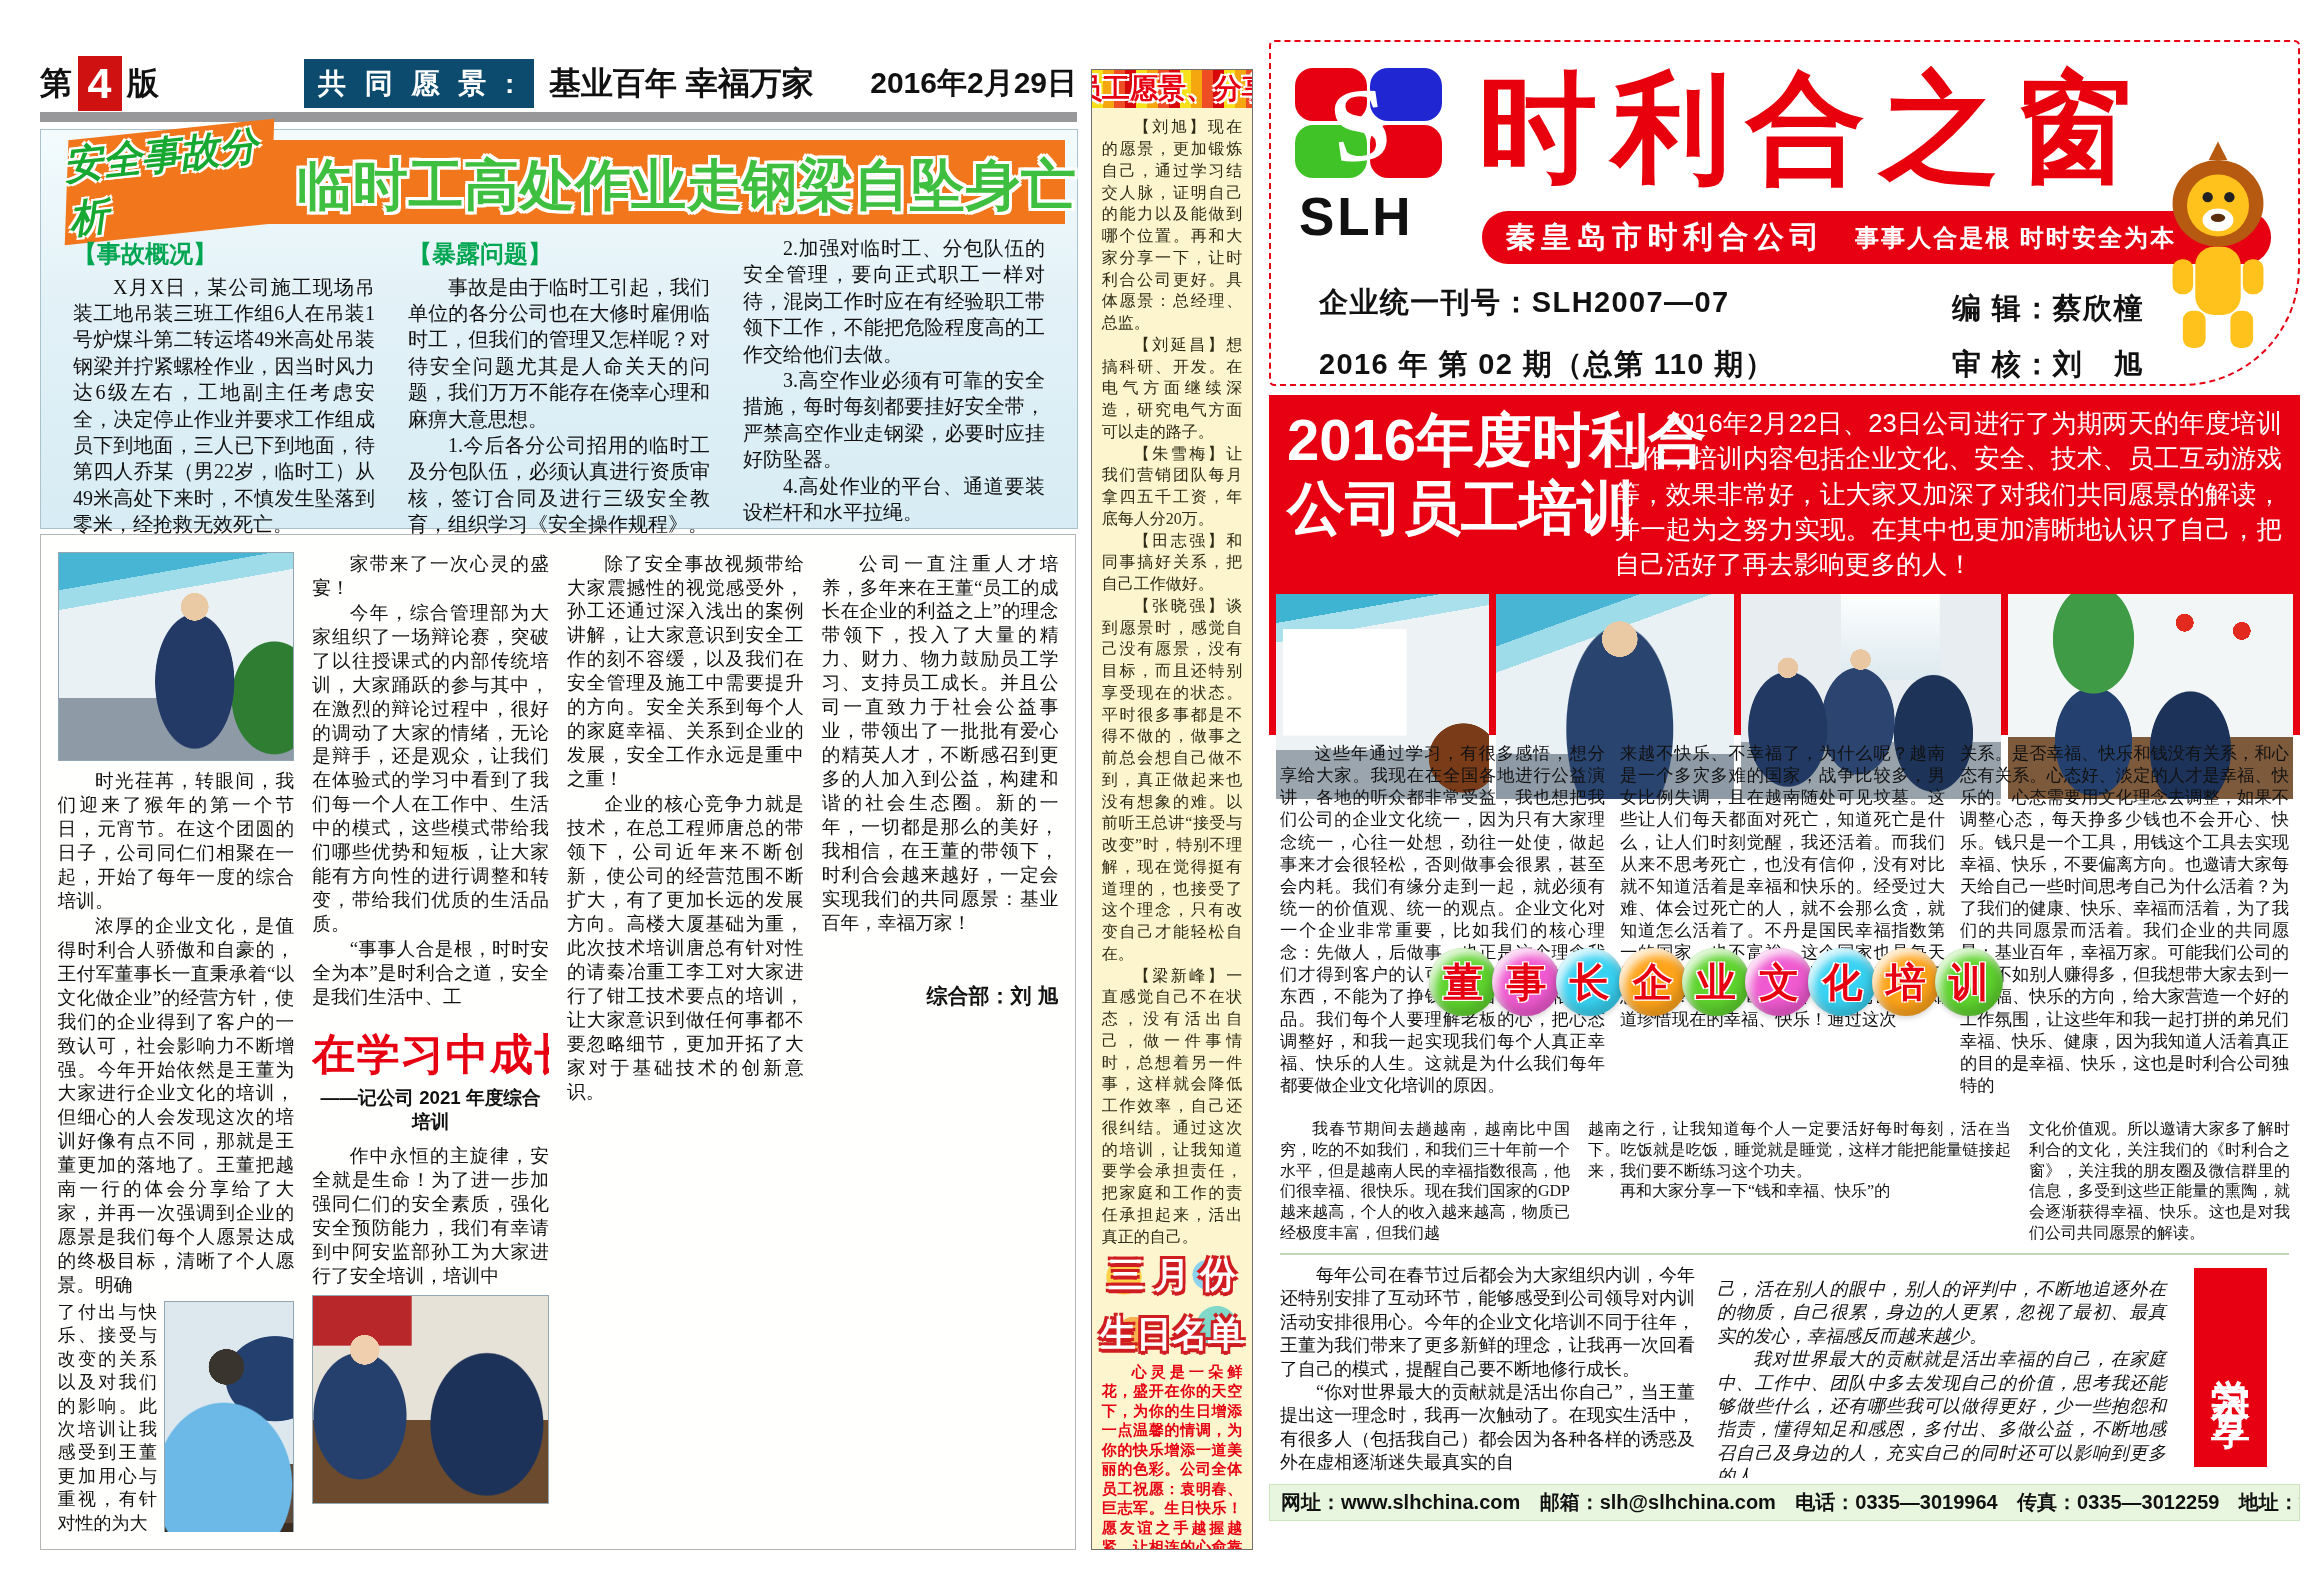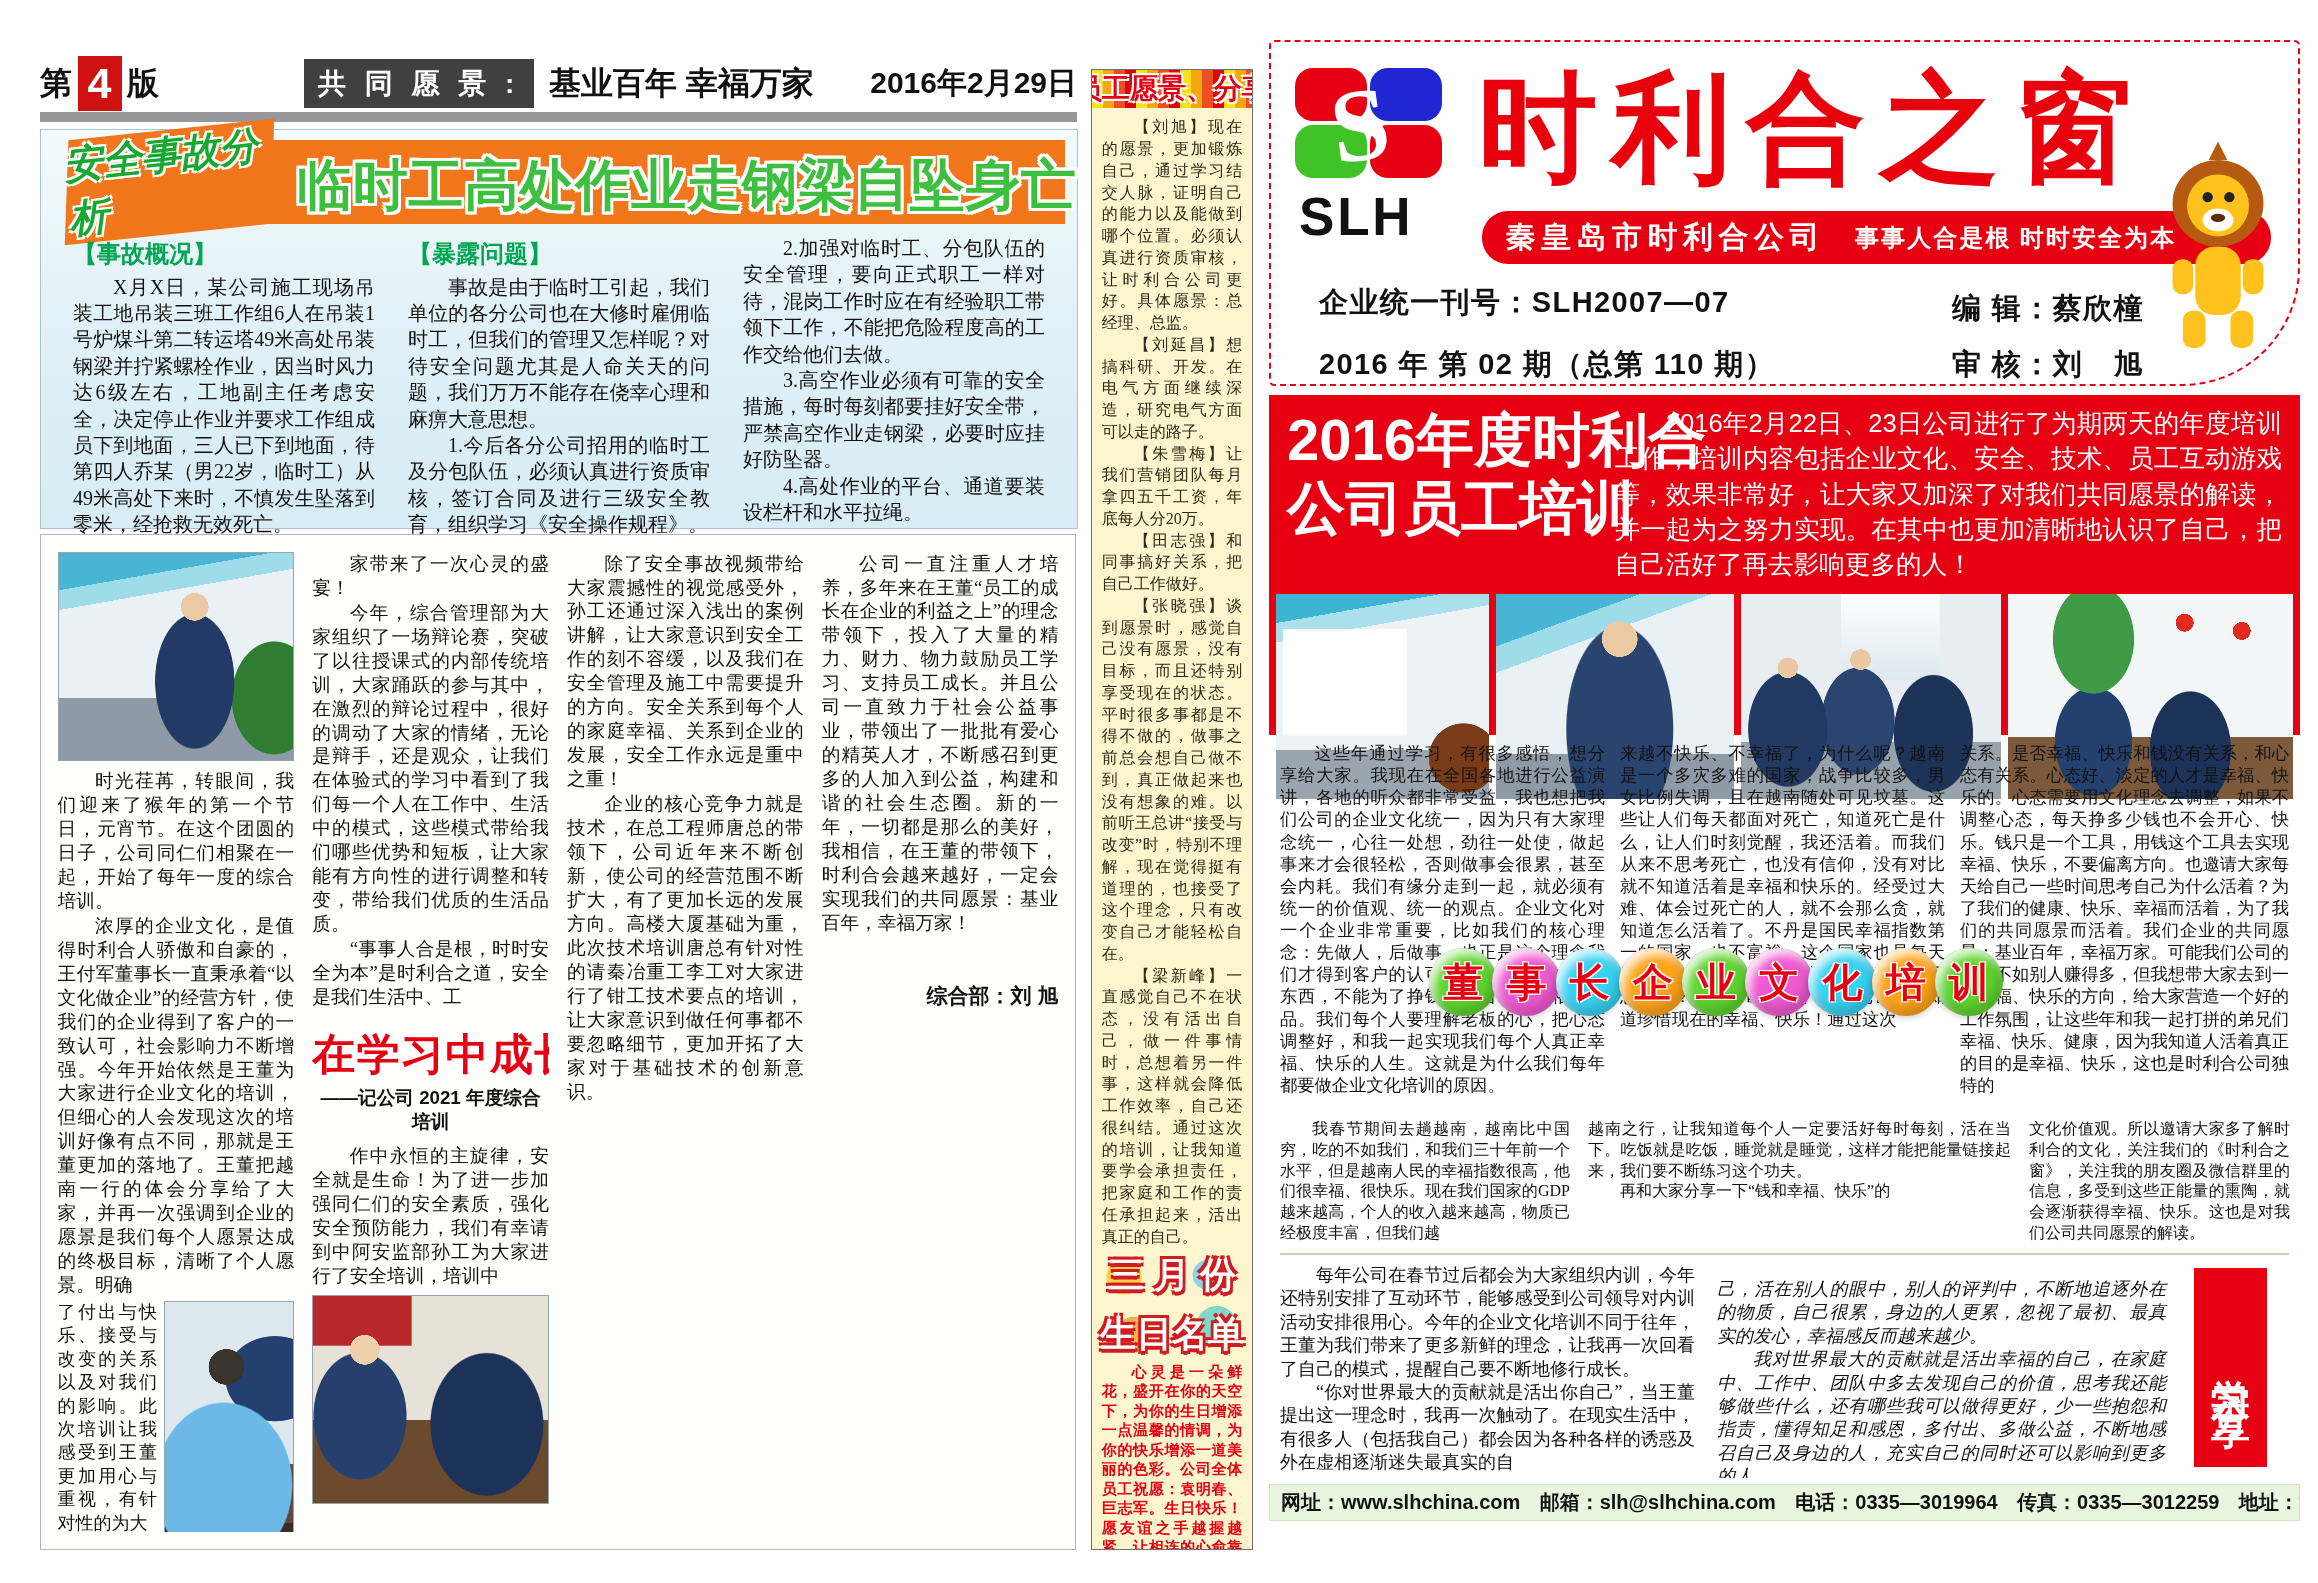--- a/index.html
+++ b/index.html
@@ -9,21 +9,21 @@
   .sans{font-family:"Liberation Sans","DejaVu Sans",sans-serif;}
   .jt{text-align:justify;}
   .ind p, p.ind{text-indent:2em;margin:0;}
   p{margin:0;}
 
   
   .lp-header{left:40px;top:62px;width:1037px;height:43px;display:flex;align-items:center;}
   .pg-pre,.pg-post{font-size:32px;font-weight:bold;}
   .pg-num{display:inline-flex;align-items:center;justify-content:center;width:44px;height:55px;
           background:#cf1112;color:#fff;font-size:43px;font-weight:bold;margin:0 5.5px;}
-  .vision-box{margin-left:145px;background:#404040;color:#fff;font-weight:bold;font-size:28px;
+  .vision-box{margin-left:145px;background:#0c4a6e;color:#fff;font-weight:bold;font-size:28px;
               padding:5.5px 14px;letter-spacing:5.5px;}
   .vision-text{margin-left:15px;font-size:32px;font-weight:bold;}
   .lp-date{margin-left:auto;font-size:30px;font-weight:bold;}
   .lp-rule{left:40px;top:112px;width:1037px;height:9.7px;background:#98989a;}
 
   .accident{left:40px;top:129px;width:1036px;height:398px;border:0.7px solid #a9c2cc;
             background:linear-gradient(180deg,#f3fbfd 0%,#e2f1f7 45%,#d7ecf4 100%);}
   .acc-banner{position:absolute;left:28px;top:9.7px;right:12.4px;height:84px;background:#f2761b;}
   .acc-kicker{position:absolute;left:-2.8px;top:-9.7px;width:207px;height:104px;background:#f2761b;
               transform:rotate(-6deg) skewX(-8deg);display:flex;align-items:center;justify-content:center;}
@@ -235,21 +235,21 @@
       <p>公司一直注重人才培养，多年来在王董“员工的成长在企业的利益之上”的理念带领下，投入了大量的精力、财力、物力鼓励员工学习、支持员工成长。并且公司一直致力于社会公益事业，带领出了一批批有爱心的精英人才，不断感召到更多的人加入到公益，构建和谐的社会生态圈。新的一年，一切都是那么的美好，我相信，在王董的带领下，时利合会越来越好，一定会实现我们的共同愿景：基业百年，幸福万家！</p>
       <div class="t-sig">综合部：刘 旭</div>
     </div>
   </div>
 
   <div class="abs strip">
     <div class="strip-title">
       <span>员工愿景、分享</span>
     </div>
     <div class="strip-entries">
-      <p>【刘旭】现在的愿景，更加锻炼自己，通过学习结交人脉，证明自己的能力以及能做到哪个位置。必须认真进行资质审核，让时利合公司更好。具体愿景：总经理、总监。</p>
+      <p>【刘旭】现在的愿景，更加锻炼自己，通过学习结交人脉，证明自己的能力以及能做到哪个位置。再和大家分享一下，让时利合公司更好。具体愿景：总经理、总监。</p>
       <p>【刘延昌】想搞科研、开发。在电气方面继续深造，研究电气方面可以走的路子。</p>
       <p>【朱雪梅】让我们营销团队每月拿四五千工资，年底每人分20万。</p>
       <p>【田志强】和同事搞好关系，把自己工作做好。</p>
       <p>【张晓强】谈到愿景时，感觉自己没有愿景，没有目标，而且还特别享受现在的状态。平时很多事都是不得不做的，做事之前总会想自己做不到，真正做起来也没有想象的难。以前听王总讲“接受与改变”时，特别不理解，现在觉得挺有道理的，也接受了这个理念，只有改变自己才能轻松自在。</p>
       <p>【梁新峰】一直感觉自己不在状态，没有活出自己，做一件事情时，总想着另一件事，这样就会降低工作效率，自己还很纠结。通过这次的培训，让我知道要学会承担责任，把家庭和工作的责任承担起来，活出真正的自己。</p>
     </div>
     <div class="bday-title">
       <div>三 月 份</div>
       <div>生日名单</div>
     </div>

